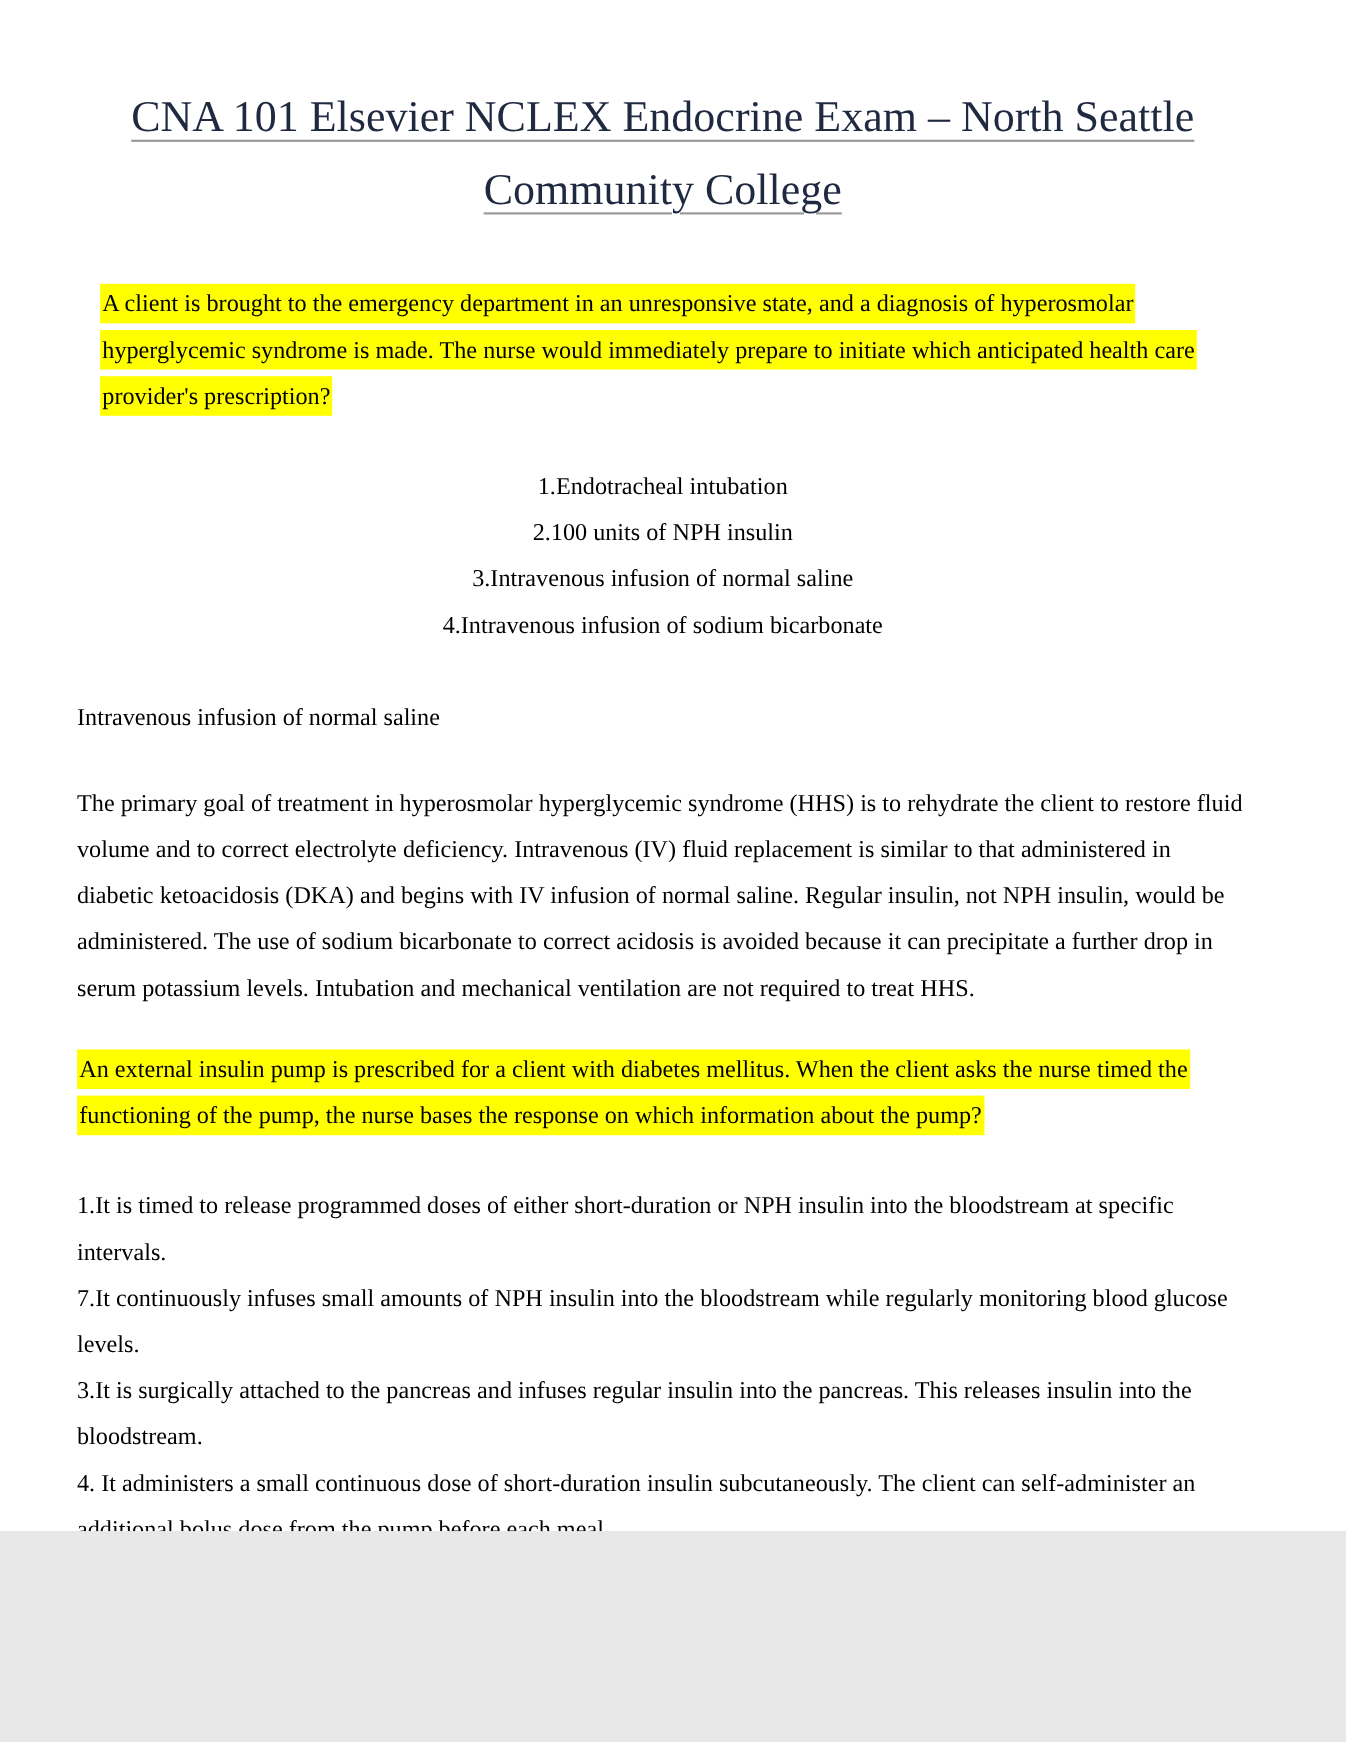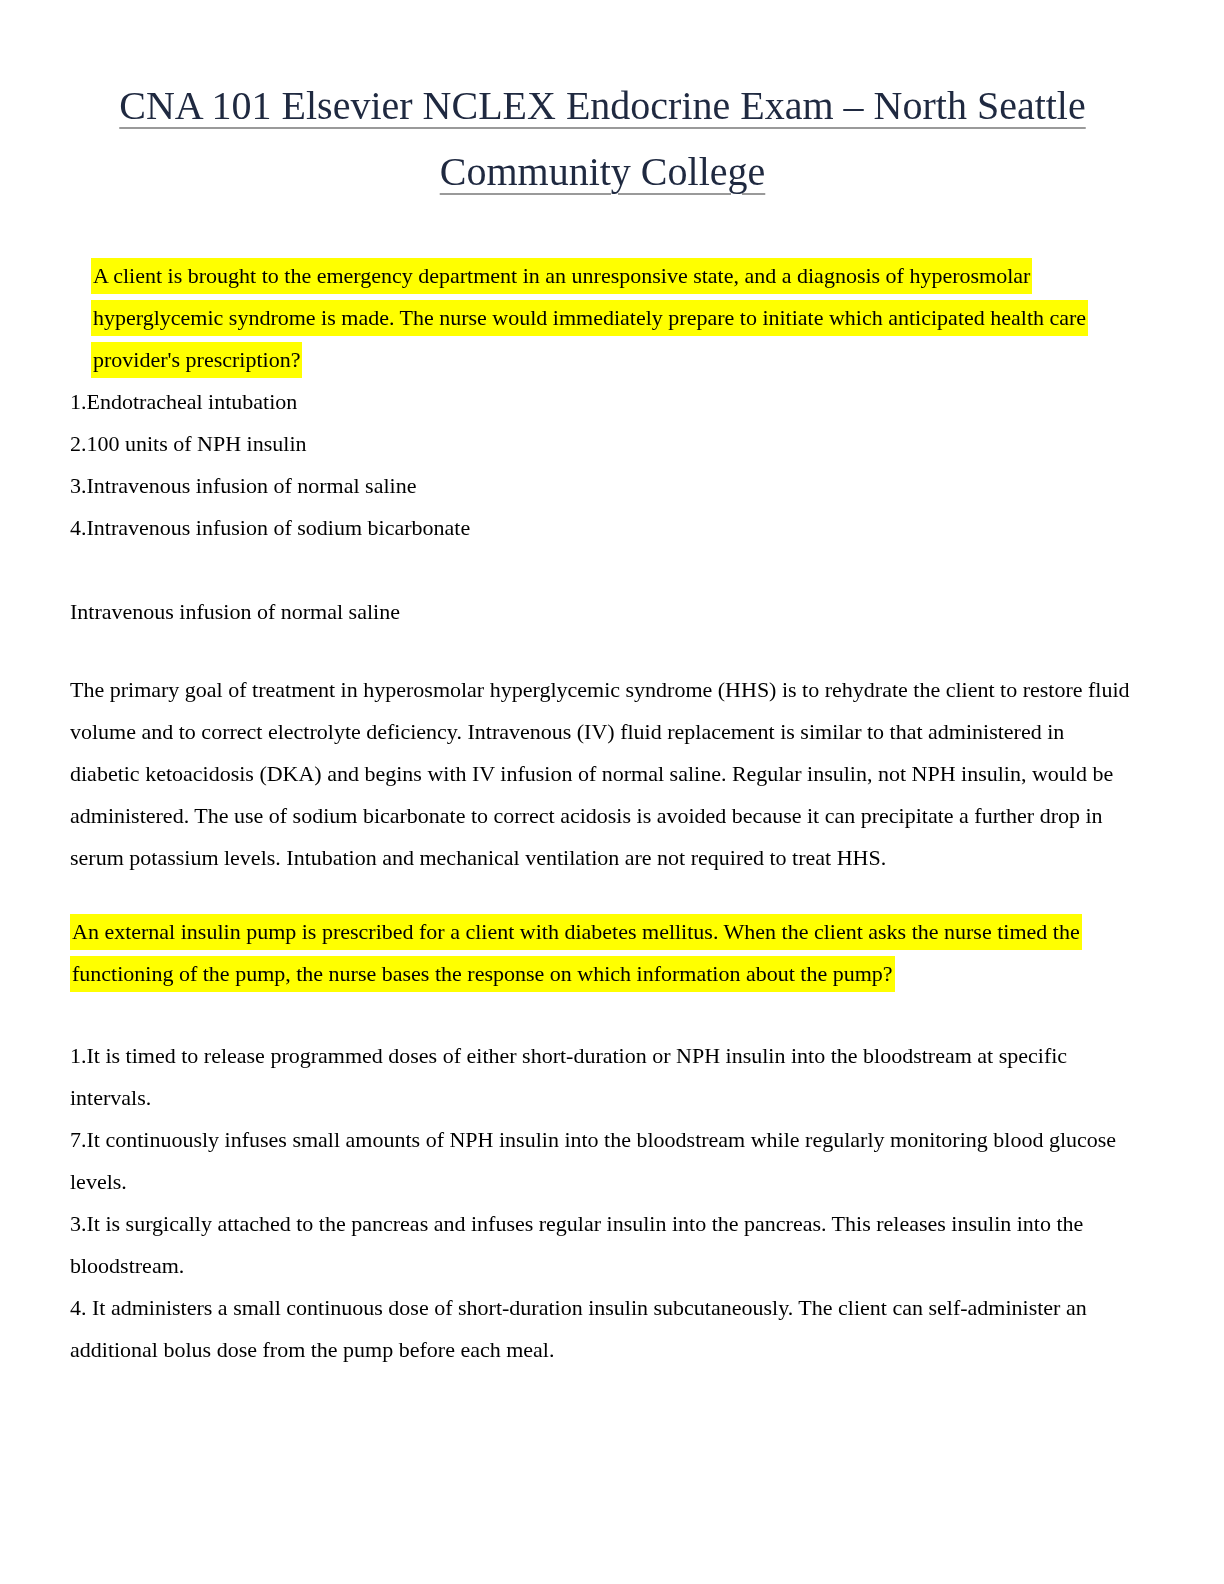--- a/index.html
+++ b/index.html
@@ -6,21 +6,21 @@
     --highlight:#ffff00;
     --title-text:#1f2940;
     --body-text:#000000;
     --title-underline:#9a9a9a;
     --page-background:#ffffff;
   }
   html,body{margin:0;padding:0;background:#e8e8e8;}
   .page{
     position:relative;
     width:1224px;
-    height:1584px;
+    height:1392px;
     margin:0 auto;
     background:var(--page-background,#ffffff);
     box-sizing:border-box;
     padding:73px 89px 0 70px;
     overflow:hidden;
     font-family:"Liberation Serif", serif;
     color:var(--body-text,#000000);
   }
   .title{
     margin:0;
@@ -33,21 +33,21 @@
     text-decoration-color:var(--title-underline,#9a9a9a);
     text-decoration-thickness:2px;
     text-underline-offset:8px;
   }
   .para{
     margin:0;
     font-size:22px;
     line-height:42px;
   }
   .q-first{margin-top:50px;padding-left:21px;}
-  .options-first{}
+  .options-first{margin-top:40px;text-align:center;}
   .answer-line{margin-top:42px;}
   .rationale{margin-top:36px;}
   .q-second{margin-top:32px;}
   .options-second{margin-top:40px;}
   .options .para{margin:0;}
   mark{
     background:var(--highlight,#ffff00);
     color:inherit;
     padding:5px 2px 6px 2px;
     -webkit-box-decoration-break:clone;

